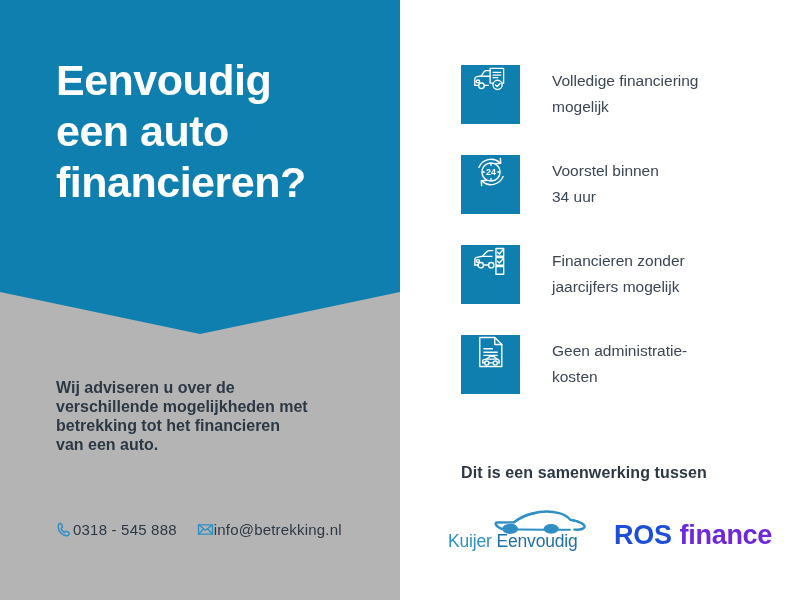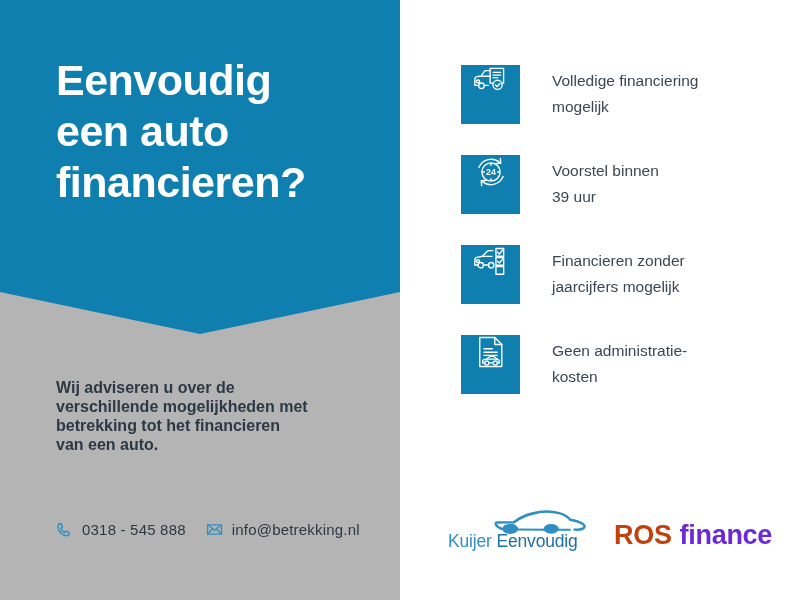--- a/index.html
+++ b/index.html
@@ -69,21 +69,21 @@
     position: absolute;
     left: 56px;
     top: 521px;
     display: flex;
     align-items: center;
     gap: 20px;
   }
   .contact-item {
     display: flex;
     align-items: center;
-    gap: 9px;
+    gap: 0;
   }
   .contact-item .c-ico {
     display: block;
     width: 17px;
     height: 17px;
     line-height: 0;
   }
   .contact-item .c-txt {
     color: #2d3845;
     font-size: 15px;
@@ -179,21 +179,21 @@
     display: flex;
     align-items: flex-end;
     padding-bottom: 2px;
   }
   .logo-ros .r-word {
     font-size: 27px;
     font-weight: bold;
     letter-spacing: -0.3px;
     white-space: nowrap;
   }
-  .logo-ros .r-ros { color: #c2410c; }
+  .logo-ros .r-ros { color: #1d4ed8; }
   .logo-ros .r-fin { color: #6d28d9; margin-left: 8px; }
 </style>
 </head>
 <body>
 
 <div id="poster">
 
   <div class="left-panel">
 
     <div class="blue-banner"></div>
@@ -283,21 +283,21 @@
             <path d="M18 9.3 L18 10.9"></path>
             <path d="M18 25.1 L18 26.7"></path>
             <path d="M9.3 18 L10.9 18"></path>
             <path d="M25.1 18 L26.7 18"></path>
 
             <text x="18" y="21.5" fill="#ffffff" stroke="none" font-family="Liberation Sans, sans-serif" font-size="9.4" font-weight="bold" text-anchor="middle">24</text>
           </svg>
         </span>
       </div>
       <div class="feature-label">Voorstel binnen
-39 uur</div>
+34 uur</div>
     </div>
 
     <div class="feature" style="top:335px;">
       <div class="feature-tile">
         <span>
           <svg width="30" height="34" viewBox="0 0 32 36" fill="none" stroke="#ffffff" stroke-width="1.5" stroke-linecap="round" stroke-linejoin="round">
 
             <path d="M4 2.5 L20 2.5 L27.5 10 L27.5 33.5 L4 33.5 Z"></path>
             <path d="M20 2.5 L20 10 L27.5 10"></path>
 
@@ -344,20 +344,21 @@
             <path d="M27.3 17.3 L29.3 19.3 L33.6 14.3"></path>
 
             <rect x="25.5" y="23.2" width="8.6" height="8.6"></rect>
           </svg>
         </span>
       </div>
       <div class="feature-label">Financieren zonder
 jaarcijfers mogelijk</div>
     </div>
 
+    <div class="collab-title">Dit is een samenwerking tussen</div>
 
     <div class="logos">
 
       <div class="logo-kuijer">
         <span class="k-car">
           <svg width="96" height="28" viewBox="0 0 100 30" fill="none" stroke-linecap="round" stroke-linejoin="round">
             <path d="M9 23.5 C6 22.4 3.5 20.4 2.6 18.4 C2.2 17.4 2.8 16.6 4 16.6
                      L22 16.4 C26 13.2 33 9.2 41.5 7.0 C52 4.3 63 4.6 70.5 6.6
                      C76 8.1 80 10.7 82.5 13.6 C86.5 14.2 91 15.4 94.5 17.2
                      C97.5 18.8 98.6 20.8 97 22.4 C95.4 24 91 24.6 87 24.2" stroke="#2f8fc4" stroke-width="2.6"></path>

